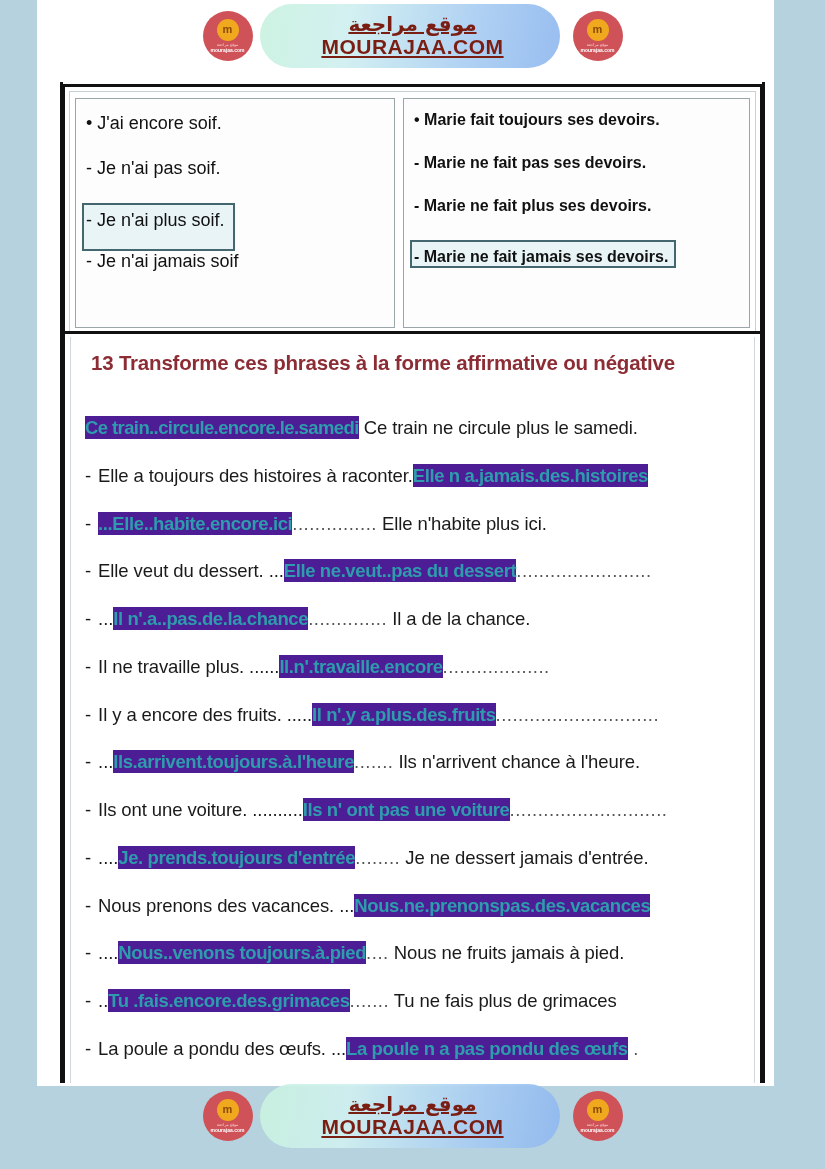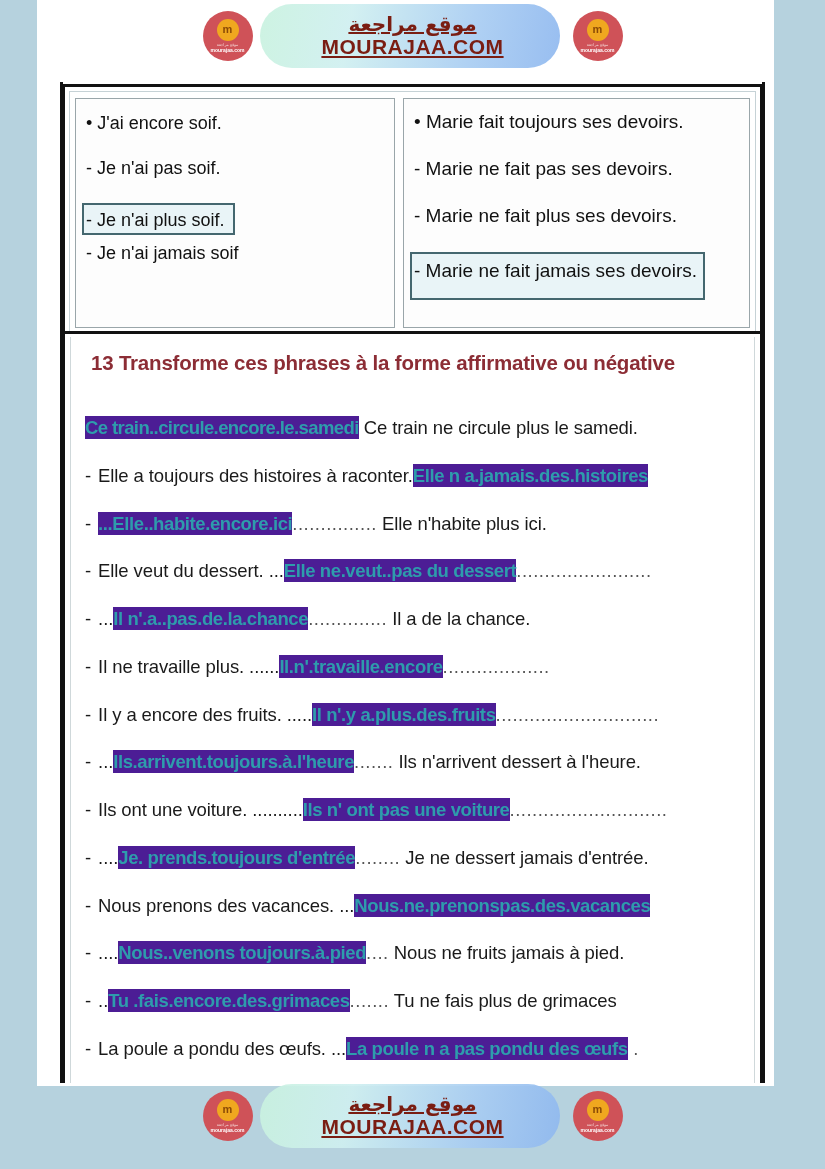--- a/index.html
+++ b/index.html
@@ -174,31 +174,31 @@
   .panel-left  { width: 320px; padding: 14px 10px 10px 10px; }
   .panel-right { flex: 1; padding: 12px 8px 10px 10px; }
 
   .sent {
     font-size: 18px;
     color: #111;
     font-weight: 500;
     white-space: nowrap;
   }
   .panel-left .sent  { margin-bottom: 24px; }
-  .panel-right .sent { font-size: 19px; margin-bottom: 25px; }
+  .panel-right .sent { font-size: 16px; margin-bottom: 25px; font-weight: bold; }
 
   .sent.boxed {
     border: 2px solid #44676f;
     background: #e9f4f7;
-    padding: 5px 8px 2px 2px;
+    padding: 5px 8px 18px 2px;
     margin-left: -4px;
     display: inline-block;
-    margin-bottom: 8px;
-  }
-  .panel-right .sent.boxed { padding: 6px 6px 16px 2px; margin-bottom: 0; }
+    margin-bottom: 0;
+  }
+  .panel-right .sent.boxed { padding: 6px 6px 0 2px; margin-bottom: 0; }
   .sent.last { margin-bottom: 0; }
 
   
   .ex-box {
     position: absolute;
     left: 62px;
     top: 331px;
     width: 701px;
     height: 752px;
     border-left: 3px solid #111;
@@ -279,21 +279,21 @@
     <div class="ex-inner">
       <div class="ex-title">13 Transforme ces phrases à la forme affirmative ou négative</div>
       <div class="ex-list" id="ex-list">
           <div class="ex-line ex-line-first"><span class="ink">Ce train..circule.encore.le.samedi</span><span> Ce train ne circule plus le samedi.</span></div>
           <div class="ex-line"><span class="dash">- </span><span>Elle a toujours des histoires à raconter.</span><span class="ink">Elle n a.jamais.des.histoires</span></div>
           <div class="ex-line"><span class="dash">- </span><span class="ink">...Elle..habite.encore.ici</span><span class="dots">...............</span><span> Elle n'habite plus ici.</span></div>
           <div class="ex-line"><span class="dash">- </span><span>Elle veut du dessert. ...</span><span class="ink">Elle ne.veut..pas du dessert</span><span class="dots">........................</span></div>
           <div class="ex-line"><span class="dash">- </span><span>...</span><span class="ink">Il n'.a..pas.de.la.chance</span><span class="dots">..............</span><span> Il a de la chance.</span></div>
           <div class="ex-line"><span class="dash">- </span><span>Il ne travaille plus. ......</span><span class="ink">Il.n'.travaille.encore</span><span class="dots">...................</span></div>
           <div class="ex-line"><span class="dash">- </span><span>Il y a encore des fruits. .....</span><span class="ink">Il n'.y a.plus.des.fruits</span><span class="dots">.............................</span></div>
-          <div class="ex-line"><span class="dash">- </span><span>...</span><span class="ink">Ils.arrivent.toujours.à.l'heure</span><span class="dots">.......</span><span> Ils n'arrivent dessert à l'heure.</span></div>
+          <div class="ex-line"><span class="dash">- </span><span>...</span><span class="ink">Ils.arrivent.toujours.à.l'heure</span><span class="dots">.......</span><span> Ils n'arrivent chance à l'heure.</span></div>
           <div class="ex-line"><span class="dash">- </span><span>Ils ont une voiture. ..........</span><span class="ink">Ils n'  ont pas une voiture</span><span class="dots">............................</span></div>
           <div class="ex-line"><span class="dash">- </span><span>....</span><span class="ink">Je. prends.toujours d'entrée</span><span class="dots">........</span><span> Je ne dessert jamais d'entrée.</span></div>
           <div class="ex-line"><span class="dash">- </span><span>Nous prenons des vacances. ...</span><span class="ink">Nous.ne.prenonspas.des.vacances</span></div>
           <div class="ex-line"><span class="dash">- </span><span>....</span><span class="ink">Nous..venons toujours.à.pied</span><span class="dots">....</span><span> Nous ne fruits jamais à pied.</span></div>
           <div class="ex-line"><span class="dash">- </span><span>..</span><span class="ink">Tu .fais.encore.des.grimaces</span><span class="dots">.......</span><span> Tu ne fais plus de grimaces</span></div>
           <div class="ex-line"><span class="dash">- </span><span>La poule a pondu des œufs. ...</span><span class="ink">La poule n a pas pondu des œufs</span><span class="dots"> .</span></div>
         </div>
     </div>
   </div>
 

